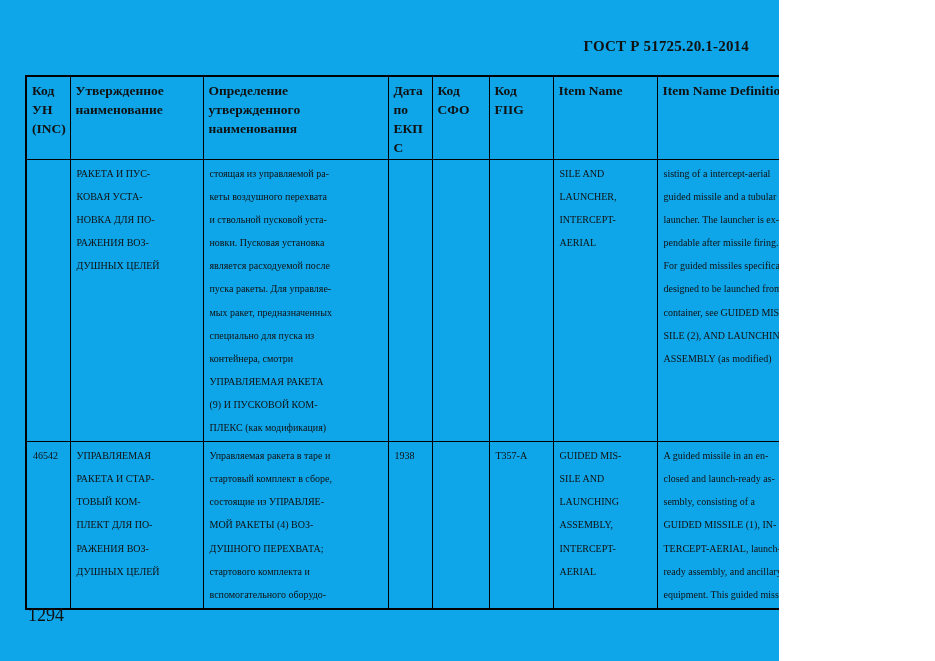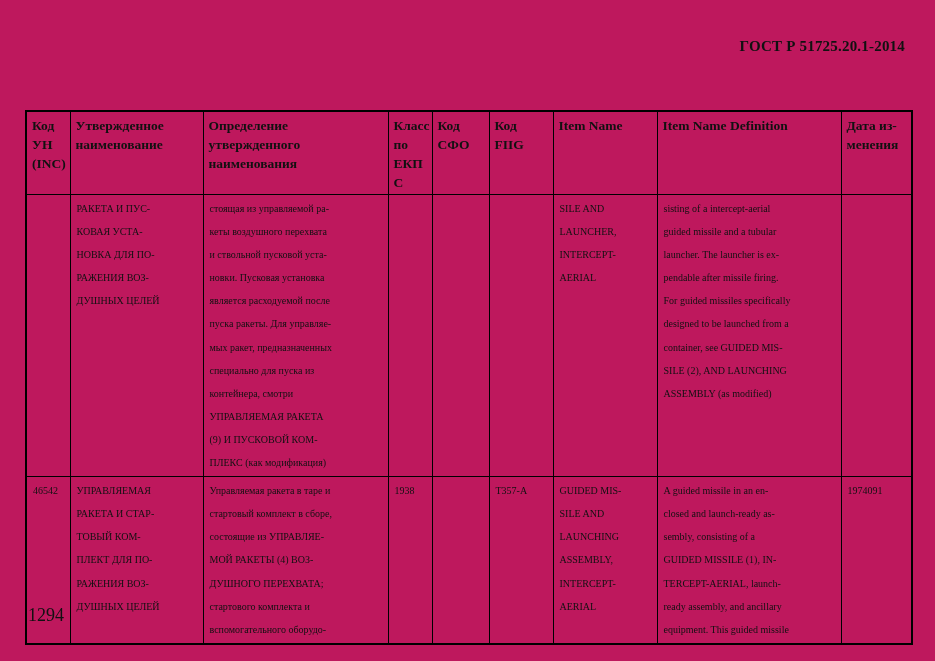--- a/index.html
+++ b/index.html
@@ -4,44 +4,43 @@
 <style>
   html, body {
     margin: 0;
     padding: 0;
     background: #ffffff;
     font-family: "Liberation Serif", serif;
     color: #111111;
   }
   .page {
     position: relative;
-    width: 935px;
+    width: 779px;
     height: 661px;
-    background: #be185d;
+    background: #0ea5e9;
     overflow: hidden;
     text-decoration: underline;
   }
   .doc-number {
     position: absolute;
     top: 38px;
     right: 30px;
     font-size: 15px;
     font-weight: bold;
     letter-spacing: 0.2px;
     white-space: nowrap;
   }
   table.catalog {
     position: absolute;
     left: 25px;
     top: 75px;
     width: 886px;
     border-collapse: collapse;
     table-layout: fixed;
     border: 2px solid #000000;
-    margin-top: 35px;
   }
   table.catalog th,
   table.catalog td {
     border: 1.5px solid #000000;
     vertical-align: top;
     white-space: pre-line;
     overflow: hidden;
   }
   table.catalog th {
     font-size: 13.5px;
@@ -88,21 +87,21 @@
     <tbody>
       <tr class="header-row">
         <th>Код
 УН
 (INC)</th>
         <th>Утвержденное
 наименование</th>
         <th>Определение
 утвержденного
 наименования</th>
-        <th>Класс
+        <th>Дата
 по
 ЕКП
 С</th>
         <th>Код
 СФО</th>
         <th>Код
 FIIG</th>
         <th>Item Name</th>
         <th>Item Name Definition</th>
         <th>Дата из-

